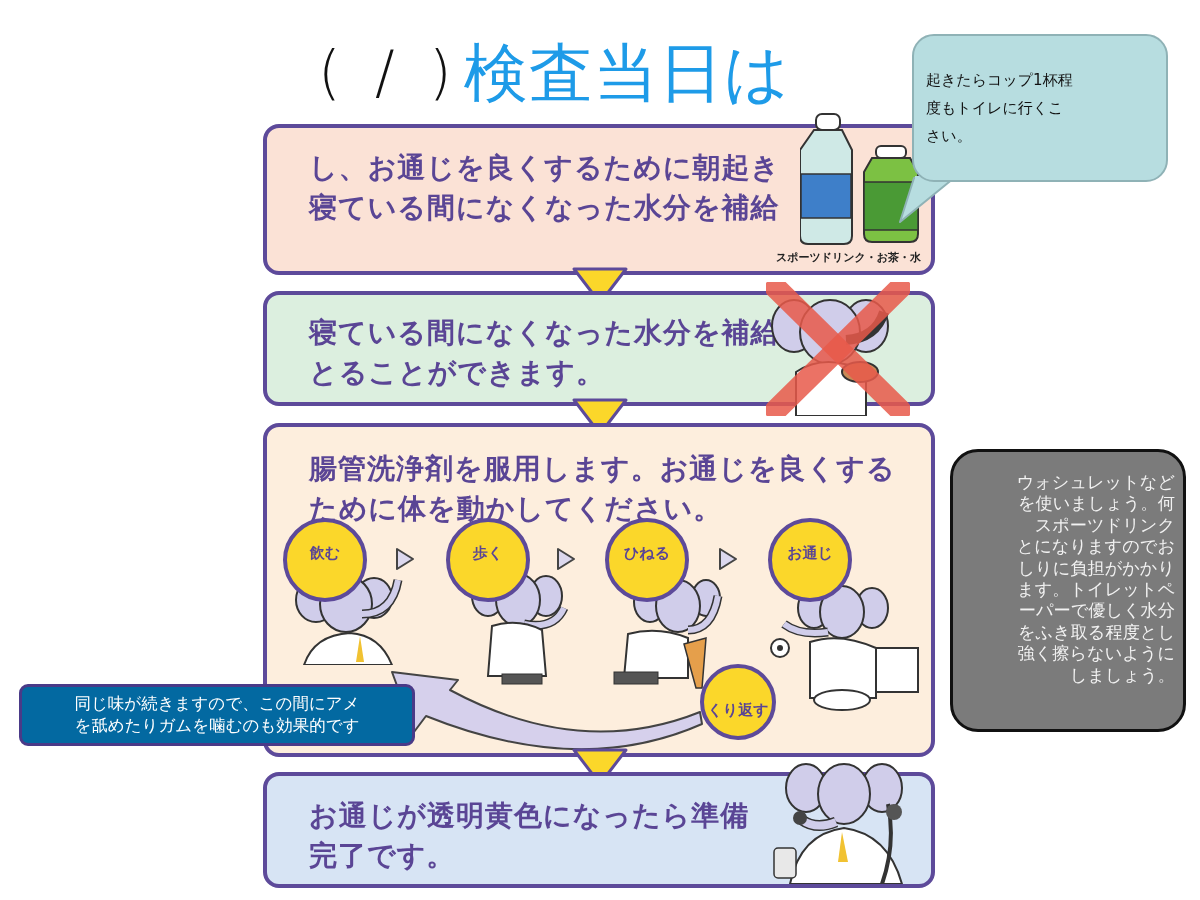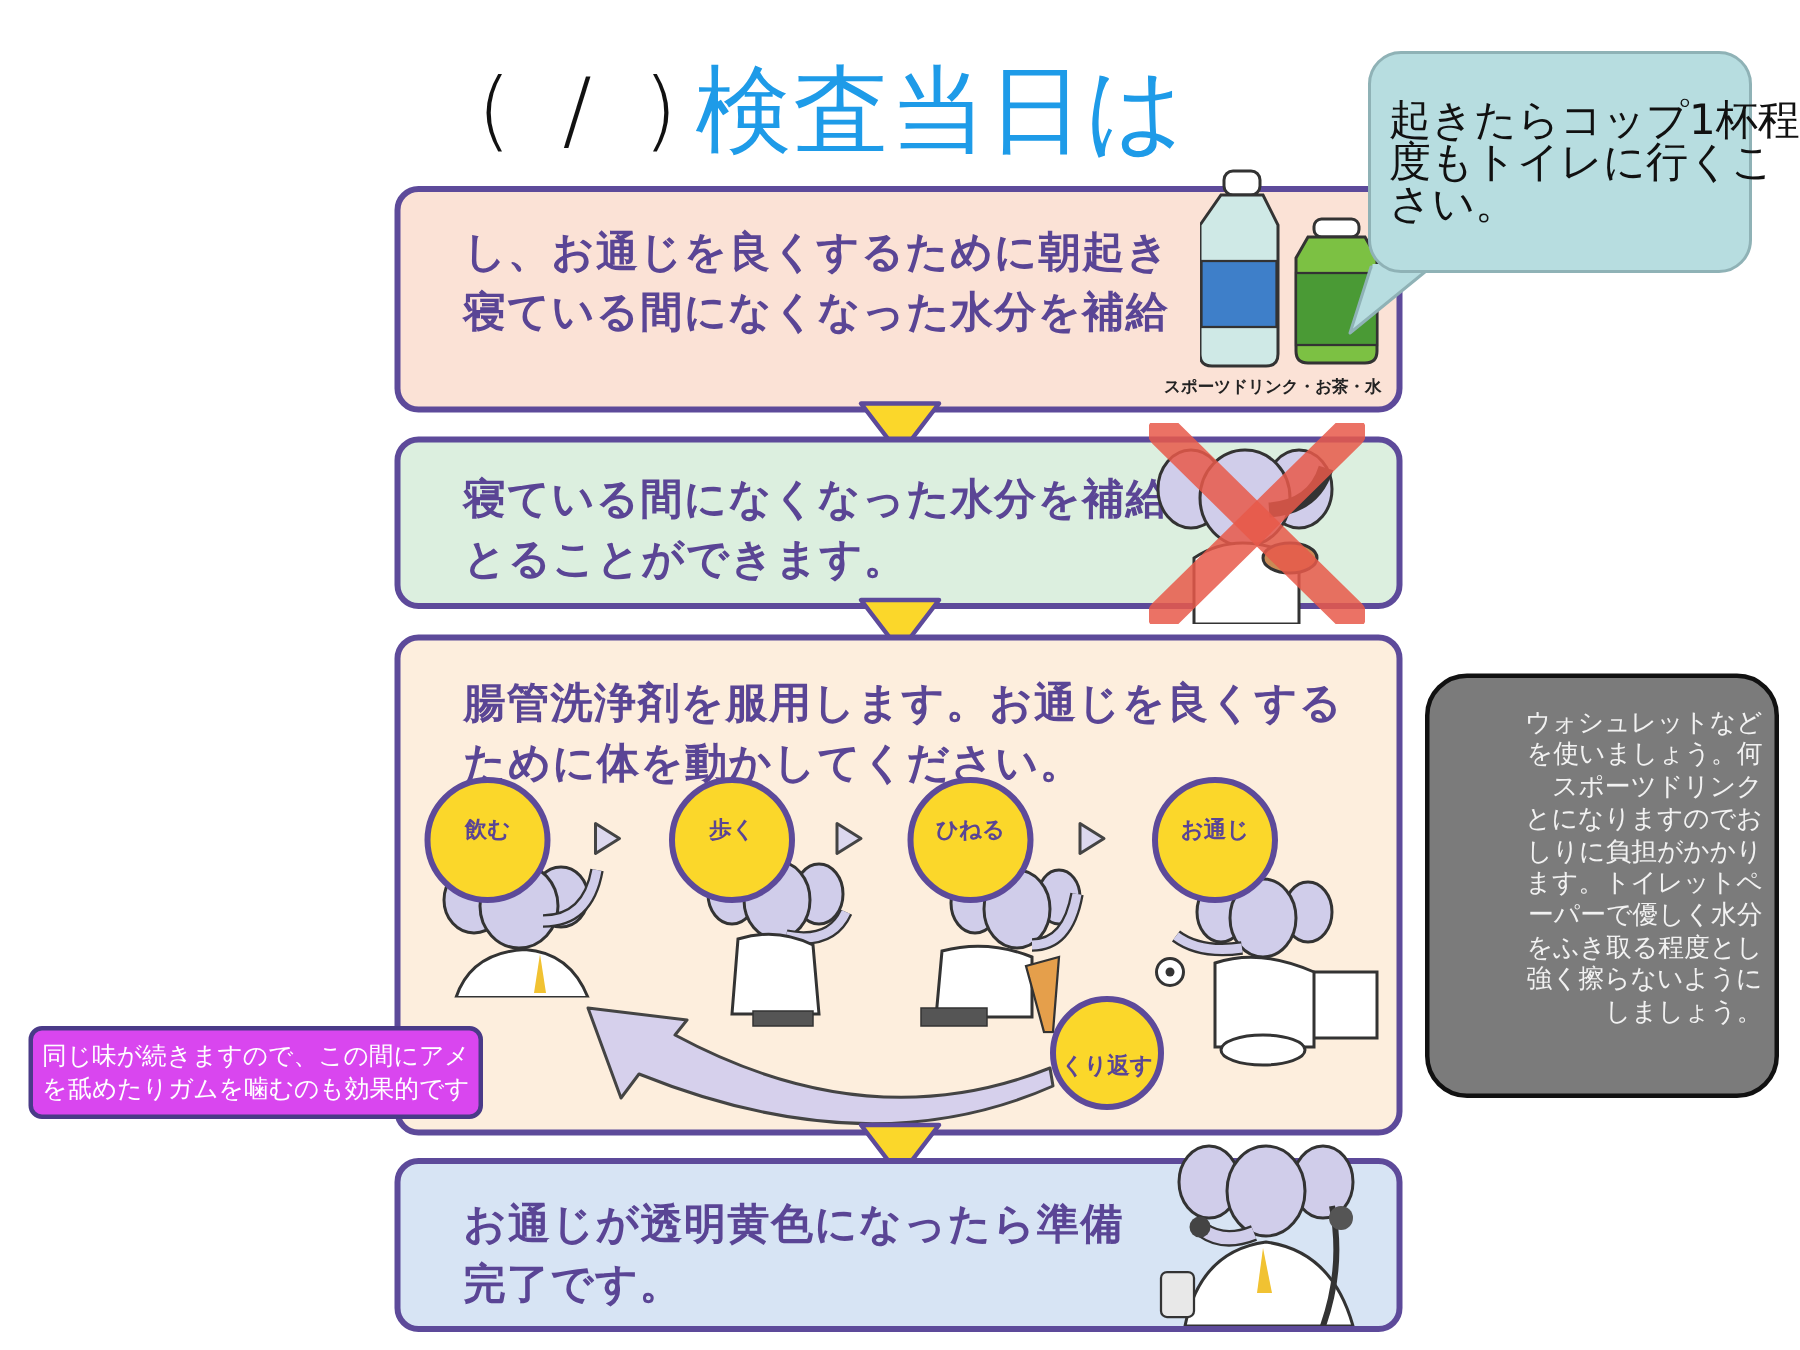--- a/index.html
+++ b/index.html
@@ -21,34 +21,34 @@
   .ptext { position:absolute; left:42px; color:#5a4595; font-weight:bold; font-size:28px; line-height:40px; letter-spacing:1px; }
   .p1 .ptext { top:20px; }
   .p2 .ptext { top:18px; }
   .p3 .ptext { top:22px; }
   .p4 .ptext { top:20px; }
   .line { display:block; white-space:nowrap; }
   .bottle-caption { position:absolute; left:776px; top:250px; font-size:11px; font-weight:bold; color:#222; white-space:nowrap; letter-spacing:0px; }
 
   
   .callout { left:912px; top:34px; width:256px; height:148px; background:#b7dde0; border:2px solid #8fb2b6; border-radius:22px; box-sizing:border-box; }
-  .callout-text { position:absolute; left:12px; top:30px; width:236px; font-size:28px; line-height:28px; color:#111; }
+  .callout-text { position:absolute; left:12px; top:30px; width:236px; font-size:15px; line-height:28px; color:#111; }
 
   
   .step-circle { position:absolute; width:84px; height:84px; border-radius:50%; background:#fbd72a; border:4px solid #5d4a9a; box-sizing:border-box;
                  display:flex; align-items:flex-start; justify-content:center; padding-top:22px; }
   .step-label { color:#5a4595; font-weight:bold; font-size:15px; white-space:nowrap; }
   .step-arrow { position:absolute; }
 
   .repeat-circle { position:absolute; left:700px; top:664px; width:76px; height:76px; border-radius:50%; background:#fbd72a; border:4px solid #5d4a9a; box-sizing:border-box;
                    display:flex; align-items:center; justify-content:center; }
   .repeat-label { color:#5a4595; font-weight:bold; font-size:15px; white-space:nowrap;margin-top:17px; }
 
   
-  .pink-note { left:19px; top:684px; width:303px; height:62px; background:#d946ef; border:3px solid #4a3a88; border-radius:9px; box-sizing:border-box;
+  .pink-note { left:19px; top:684px; width:396px; height:62px; background:#0369a1; border:3px solid #4a3a88; border-radius:9px; box-sizing:border-box;
                color:#fff; font-size:16.5px; line-height:22px; text-align:center; padding-top:6px; }
 
   
   .gray-note { left:950px; top:449px; width:236px; height:283px; background:#7b7b7b; border:3px solid #111; border-radius:28px; box-sizing:border-box;
                color:#f2f2f2; font-size:17.2px; line-height:21.4px; text-align:right; padding:20px 8px 0 16px; }
   .gray-note span { display:block; white-space:nowrap; }
 
   
   .ill { position:absolute; }
 </style>

